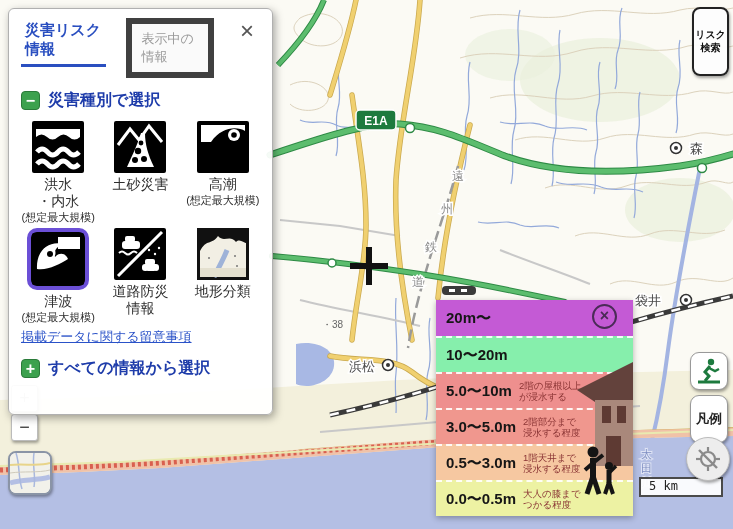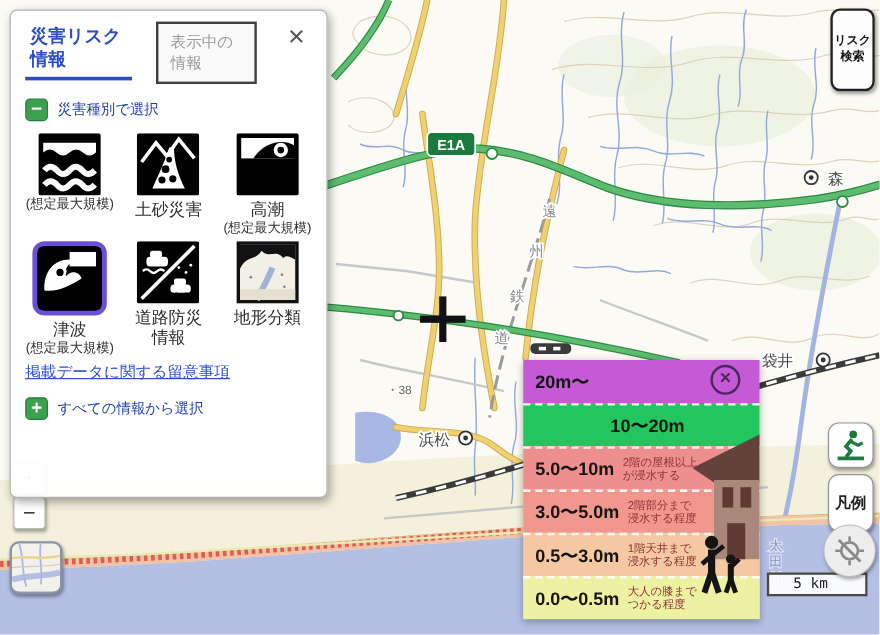--- a/index.html
+++ b/index.html
@@ -12,27 +12,27 @@
   .map-label-v { font-size:12px; fill:#8a8a8a; paint-order:stroke; stroke:#ffffff; stroke-width:3px; }
   .river-label { font-size:11px; fill:#7f8fc2; paint-order:stroke; stroke:#dfe4f5; stroke-width:2px; }
 
   
   .panel { position:absolute; left:8px; top:8px; width:265px; height:407px; z-index:30;
            background:rgba(255,255,255,.94); border:1px solid #b0b0b0; border-radius:6px;
            box-shadow:2px 3px 8px rgba(0,0,0,.35); padding:8px 12px; }
   .tabs { display:flex; align-items:flex-start; gap:20px; }
   .tab-active { color:#2a4fc0; font-weight:bold; font-size:15px; padding:4px 4px 5px;
                 border-bottom:3px solid #2a4fc0; cursor:pointer; }
-  .tab-inactive { color:#999; font-size:13px; background:#fafafa; border:2px solid #404040;
+  .tab-inactive { color:#999; font-size:13px; background:#fafafa; border:6px solid #404040;
                   padding:6px 10px; margin-top:1px; cursor:pointer; }
   .panel-close { margin-left:auto; font-size:24px; color:#555; line-height:1; padding:2px 6px; cursor:pointer; }
   .sec-head { display:flex; align-items:center; gap:8px; margin-top:12px; cursor:pointer; }
   .toggle-sq { width:19px; height:19px; background:#3ca14e; border:1px solid #2a7a39; border-radius:4px;
                color:#fff; font-weight:bold; text-align:center; line-height:17px; font-size:16px; flex:none; }
-  .sec-label { color:#1e3caa; font-weight:normal; font-size:12px; }
+  .sec-label { color:#1e3caa; font-weight:bold; font-size:16px; }
   .hz-grid { margin-top:10px; display:grid; grid-template-columns:repeat(3,1fr); column-gap:8px;
              row-gap:4px; text-align:center; }
   .hz-cell { cursor:pointer; }
   .hz-iconbox { width:52px; height:52px; margin:0 auto; }
   .hz-iconbox svg { display:block; }
   .hz-sel { width:62px; height:62px; margin:0 auto; border:4px solid #6b4fd6; border-radius:10px;
             padding:1px; background:#000; }
   .hz-label { font-size:14px; color:#2e2e2e; line-height:1.2; margin-top:3px; }
   .hz-sub { font-size:11px; color:#2e2e2e; line-height:1.3; }
   .notes-link { display:inline-block; margin-top:4px; color:#2a52c8; font-size:13px;
@@ -63,21 +63,21 @@
              border:1px solid #bbb; }
   .zoom-btn { width:27px; height:27px; border-radius:3px; font-size:18px; color:#333;
               background:#fff; border:1px solid #bbb; }
   .zoom-in { left:11px; top:385px; z-index:25; color:#aaa; }
   .zoom-out { left:11px; top:414px; z-index:25; }
   .minimap { left:8px; top:451px; width:44px; height:44px; border:2px solid #8a94a6; border-radius:8px;
              overflow:hidden; background:#f2f1ea; }
   .scalebar { position:absolute; left:639px; top:477px; width:84px; height:20px; z-index:15;
               background:rgba(255,255,255,.92); border:2px solid #4a4a4a;
               font-family:"DejaVu Sans Mono", monospace; font-size:12px; color:#222;
-              line-height:15px; padding-left:20px; }
+              line-height:15px; padding-left:8px; }
 </style>
 </head>
 <body>
 
 <div class="stage">
 
   <svg class="map-svg" width="733" height="529" viewBox="0 0 733 529">
 
     <rect x="0" y="0" width="733" height="529" fill="#fbfaf4"></rect>
 
@@ -231,20 +231,24 @@
 
       <div class="hz-cell">
         <div class="hz-iconbox">
           <svg width="52" height="52" viewBox="0 0 52 52">
             <rect width="52" height="52" rx="2" fill="#000"></rect>
             <path d="M4,8 h44 v8 q-5.5,5 -11,0 q-5.5,-5 -11,0 q-5.5,5 -11,0 q-5.5,-5 -11,0 z" fill="#fff"></path>
             <path d="M5,31 q5,-6 10.5,0 q5,6 10.5,0 q5,-6 10.5,0 q5,6 10.5,0" stroke="#fff" stroke-width="5" fill="none"></path>
             <path d="M5,43 q5,-6 10.5,0 q5,6 10.5,0 q5,-6 10.5,0 q5,6 10.5,0" stroke="#fff" stroke-width="5" fill="none"></path>
           </svg>
         </div>
+        <div class="hz-label">
+          <div>洪水</div>
+          <div>・内水</div>
+        </div>
         <div class="hz-sub">(想定最大規模)</div>
       </div>
 
       <div class="hz-cell">
         <div class="hz-iconbox">
           <svg width="52" height="52" viewBox="0 0 52 52">
             <rect width="52" height="52" rx="2" fill="#000"></rect>
             <path d="M4,24 L16,8 L25,19 L35,5 L48,21" stroke="#fff" stroke-width="3" fill="none"></path>
             <path d="M27,12 C24,22 19,33 13,46 L40,46 C34,34 31,23 31,12 Z" fill="#fff"></path>
             <circle cx="24" cy="30" r="3.2" fill="#000"></circle>
@@ -338,21 +342,21 @@
       <div class="toggle-sq">+</div>
       <div class="sec-label">すべての情報から選択</div>
     </div>
   </div>
 
   <div class="legend">
     <div class="lg-row" style="background: rgb(196, 90, 213);">
       <span class="lg-label">20m〜</span>
       <div class="lg-close">×</div>
     </div>
-    <div class="lg-row" style="background: #22c55e; justify-content: center;">
+    <div class="lg-row" style="background: #86efac;">
       <span class="lg-label">10〜20m</span>
     </div>
     <div class="lg-row" style="background: rgb(238, 143, 142); align-items: center;">
       <span class="lg-label">5.0〜10m</span>
       <span class="lg-desc"><span>2階の屋根以上</span><br><span>が浸水する</span></span>
     </div>
     <div class="lg-row" style="background: rgb(240, 151, 142);">
       <span class="lg-label">3.0〜5.0m</span>
       <span class="lg-desc"><span>2階部分まで</span><br><span>浸水する程度</span></span>
     </div>

